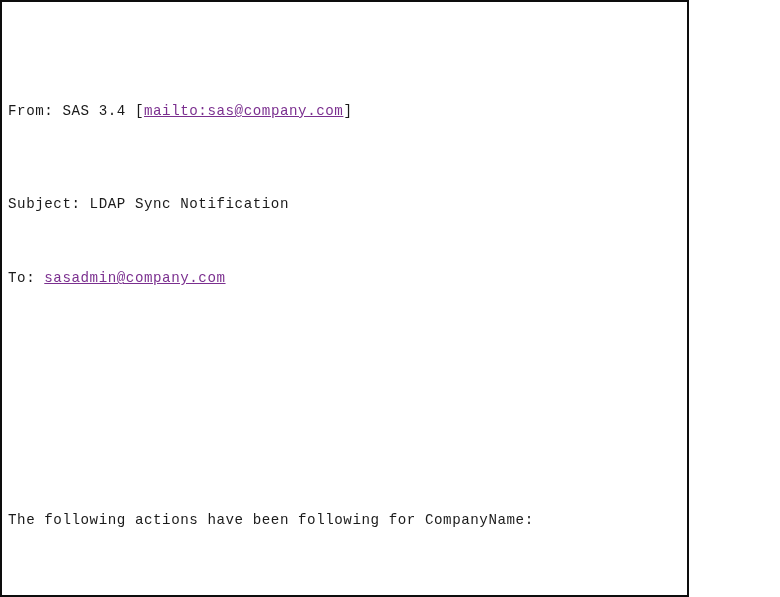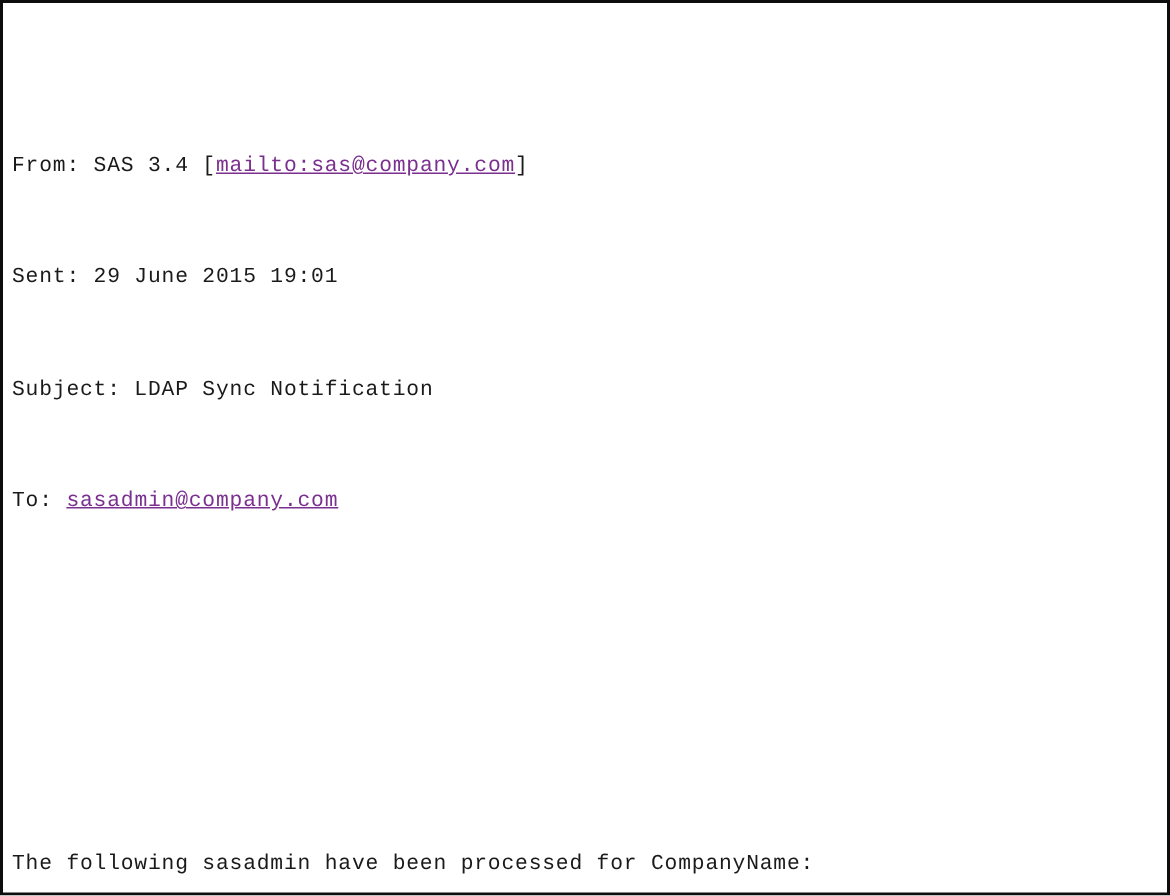--- a/index.html
+++ b/index.html
@@ -6,21 +6,21 @@
   html, body {
     margin: 0;
     padding: 0;
     background: #ffffff;
   }
   body {
     font-family: "Liberation Mono", "DejaVu Sans Mono", monospace;
   }
   .screenshot {
     position: relative;
-    width: 780px;
+    width: 689px;
     height: 597px;
     box-sizing: border-box;
     background: #ffffff;
     border: 2px solid #0d0d0d;
     overflow: hidden;
   }
   .email-body {
     position: absolute;
     left: 6px;
     top: 7px;
@@ -58,31 +58,30 @@
 </style>
 </head>
 <body>
 
 <div class="screenshot">
   <div class="email-body">
 
     <div class="header-block">
       <span class="hdr-line"><span class="plain">From: </span><span class="plain">SAS 3.4 </span><span class="plain">[</span><span class="mail-link">mailto:sas@company.com</span><span class="plain">]</span></span>
 
-      <span class="hdr-line"><span class="plain">Sent: </span><span class="plain">29 June 2015 19:01</span></span>
 
       <span class="hdr-line"><span class="plain">Subject: </span><span class="plain">LDAP Sync Notification</span></span>
 
       <span class="hdr-line"><span class="plain">To: </span><span class="mail-link">sasadmin@company.com</span></span>
     </div>
 
     <span class="blank"></span>
     <span class="blank"></span>
 
-    <span class="body-line">The following sasadmin have been processed for CompanyName:</span>
+    <span class="body-line">The following actions have been following for CompanyName:</span>
     
 
     
     
     
     
 
     
     
     

